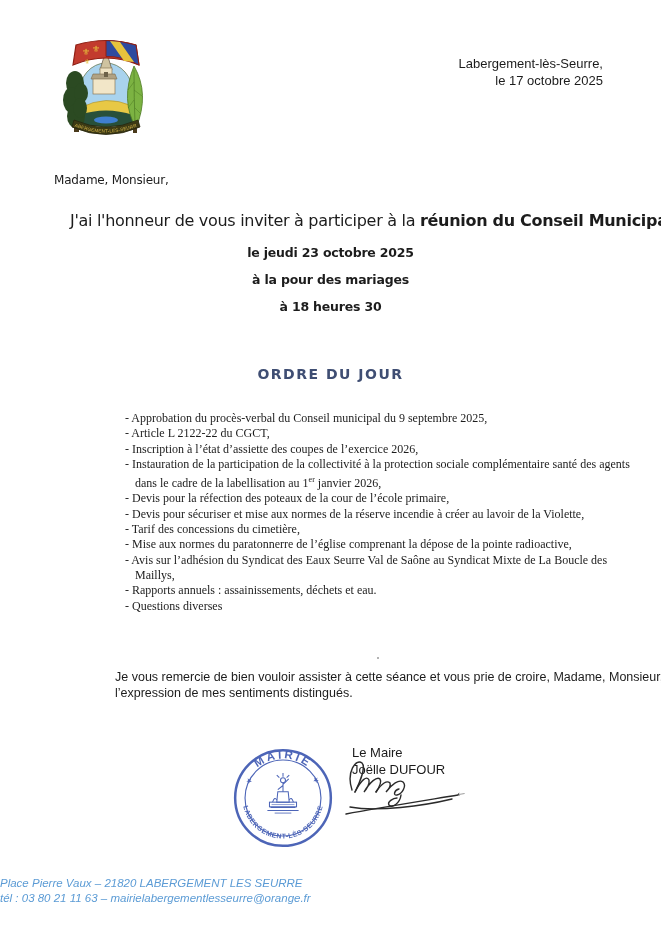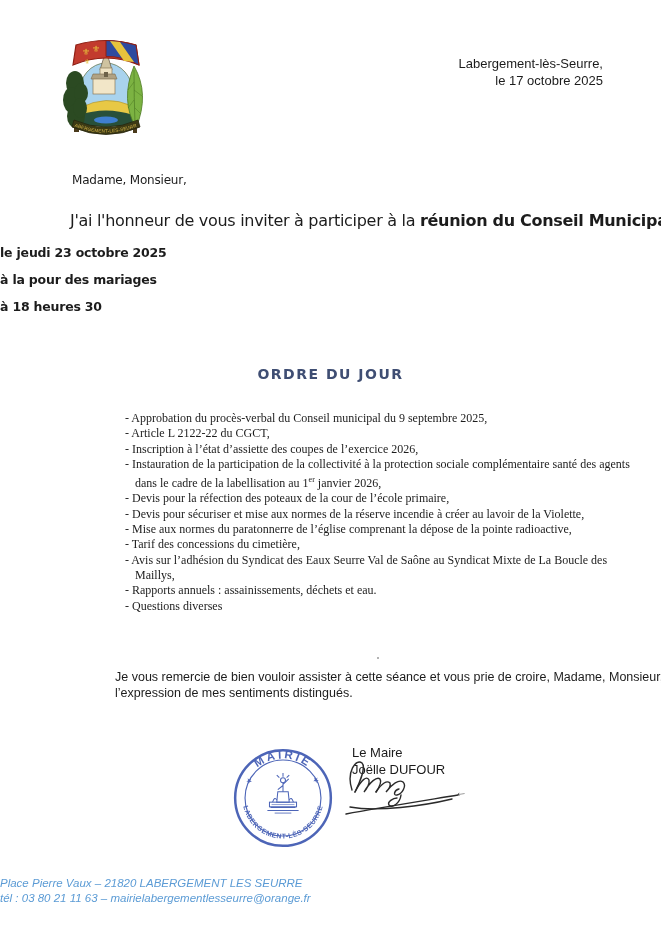--- a/index.html
+++ b/index.html
@@ -5,25 +5,25 @@
   html,body{margin:0;padding:0;background:#ffffff;}
   .page{
     position:relative;width:661px;height:940px;background:#ffffff;overflow:hidden;
     font-family:"Liberation Sans",sans-serif;color:#1c1c1c;
   }
   .comic{font-family:"DejaVu Sans",sans-serif;}
   .abs{position:absolute;}
 
   .date-block{top:55px;right:58px;text-align:right;font-size:13px;line-height:17px;}
 
-  .salutation{left:72px;top:173px;font-size:12px;letter-spacing:-0.2px;}
+  .salutation{left:54px;top:173px;font-size:12px;letter-spacing:-0.2px;}
   .intro{left:70px;top:211px;font-size:16px;letter-spacing:-0.3px;white-space:nowrap;}
   .intro b{letter-spacing:-0.3px;}
 
-  .meeting-line{left:0;right:0;text-align:left;font-weight:bold;font-size:12.5px;letter-spacing:-0.2px;}
+  .meeting-line{left:0;right:0;text-align:center;font-weight:bold;font-size:12.5px;letter-spacing:-0.2px;}
   .m1{top:245px;} .m2{top:272px;} .m3{top:299px;}
 
   .agenda-title{left:0;right:0;top:366px;text-align:center;font-weight:bold;font-size:14px;
     letter-spacing:1.5px;color:var(--title-navy,#3f4e73);}
 
   .agenda-list{left:125px;top:411px;width:505px;font-size:12px;line-height:15.3px;}
   .agenda-item{padding-left:10px;text-indent:-10px;font-family:Liberation Serif, serif;}
   .agenda-item sup{font-size:8px;margin-top:33px;}
 
   .closing{left:70px;top:669px;width:560px;font-size:12.5px;line-height:16px;margin-left:45px;}
@@ -111,22 +111,22 @@
 
   <div class="abs agenda-title comic">ORDRE DU JOUR</div>
 
   <div class="abs agenda-list">
       <div class="agenda-item">- Approbation du procès-verbal du Conseil municipal du 9 septembre 2025,</div>
       <div class="agenda-item">- Article L 2122-22 du CGCT,</div>
       <div class="agenda-item">- Inscription à l’état d’assiette des coupes de l’exercice 2026,</div>
       <div class="agenda-item">- Instauration de la participation de la collectivité à la protection sociale complémentaire santé des agents dans le cadre de la labellisation au 1<sup>er</sup> janvier 2026,</div>
       <div class="agenda-item">- Devis pour la réfection des poteaux de la cour de l’école primaire,</div>
       <div class="agenda-item">- Devis pour sécuriser et mise aux normes de la réserve incendie à créer au lavoir de la Violette,</div>
+      <div class="agenda-item">- Tarif des concessions du cimetière,</div>
       <div class="agenda-item">- Mise aux normes du paratonnerre de l’église comprenant la dépose de la pointe radioactive,</div>
-      <div class="agenda-item">- Tarif des concessions du cimetière,</div>
       <div class="agenda-item">- Avis sur l’adhésion du Syndicat des Eaux Seurre Val de Saône au Syndicat Mixte de La Boucle des Maillys,</div>
       <div class="agenda-item">- Rapports annuels : assainissements, déchets et eau.</div>
       <div class="agenda-item">- Questions diverses</div>
     </div>
 
   <div class="abs stray-mark"></div>
 
   <div class="abs closing">Je vous remercie de bien vouloir assister à cette séance et vous prie de croire, Madame, Monsieur, à l’expression de mes sentiments distingués.</div>
 
   <div class="abs sig-block">

